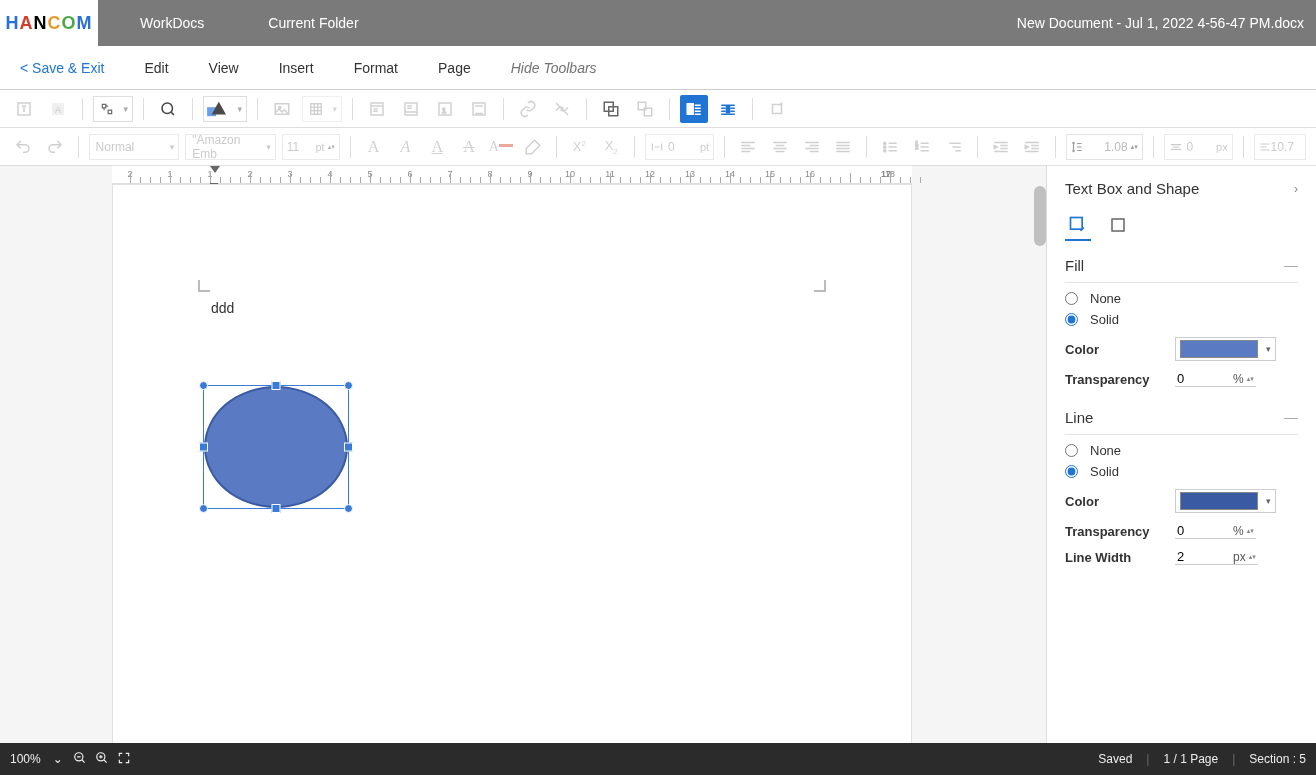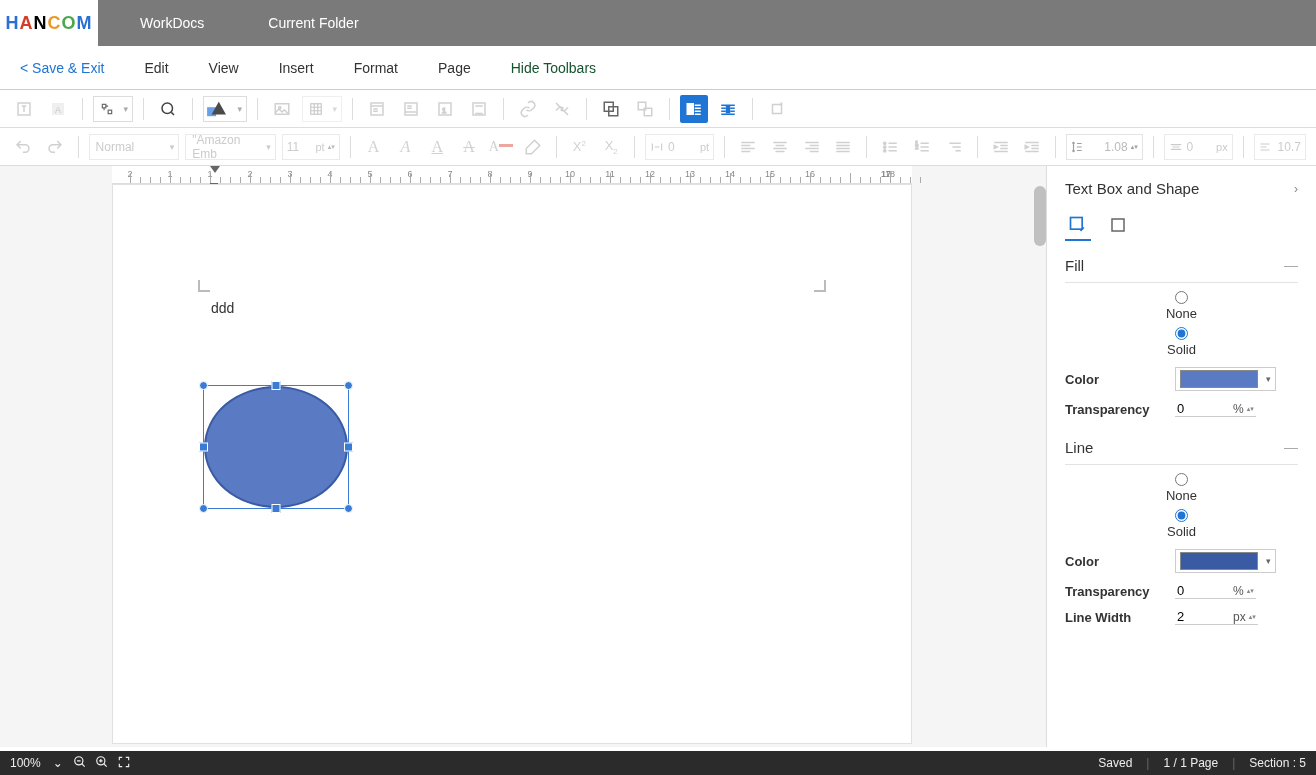--- a/index.html
+++ b/index.html
@@ -9,21 +9,21 @@
 .titlebar { height: 46px; background: #7a7a7a; display: flex; align-items: center; color: #fff; font-size: 14px; }
 .logo-box { width: 98px; height: 46px; background: #fff; display: flex; align-items: center; justify-content: center; font-weight: bold; font-size: 18px; letter-spacing: 1px; }
 .logo-box .l1{color:#2a6fd4}.logo-box .l2{color:#d43c2a}.logo-box .l3{color:#000}.logo-box .l4{color:#e89a2a}.logo-box .l5{color:#4aa84a}.logo-box .l6{color:#2a6fd4}
 .titlebar .nav-item { padding: 0 22px; cursor: pointer; margin-left: 20px; }
 .titlebar .doc-title { margin-left: auto; padding-right: 12px; }
 
 
 .menubar { height: 44px; background: #fff; border-bottom: 1px solid #ccc; display: flex; align-items: center; font-size: 14px; }
 .save-exit { color: #1f74d4; padding: 0 20px; cursor: pointer; }
 .menubar .menu-item { padding: 0 20px; cursor: pointer; color: #333; text-align: right; }
-.menubar .menu-item.highlight { color: #14532d; }
+.menubar .menu-item.highlight { color: #737373; font-style: italic; }
 
 
 .toolbar { height: 38px; background: #fff; border-bottom: 1px solid #ddd; display: flex; align-items: center; padding: 0 10px; gap: 6px; }
 .tool-btn { width: 28px; height: 28px; display:flex; align-items:center; justify-content:center; color:#999; cursor:pointer; border-radius:2px; }
 .tool-btn.disabled { opacity: .45; cursor: default; }
 .tool-btn svg { width: 18px; height: 18px; }
 .tool-sep { width:1px; height:22px; background:#ddd; margin:0 4px; }
 .tool-dropdown { height:26px; border:1px solid #ddd; font-size:12px; color:#aaa; padding:0 18px 0 6px; display:flex; align-items:center; cursor:pointer; position:relative; background:#fff;}
 .tool-dropdown::after{content:"▾"; position:absolute; right:4px; font-size:9px;}
 .tool-num { width:44px; height:26px; border:1px solid #ddd; font-size:12px; color:#aaa; padding:0 4px; display:flex; align-items:center; position:relative;}
@@ -57,34 +57,34 @@
 
 
 .sidepanel { width:270px; background:#fff; border-left:1px solid #ddd; padding:14px 18px; font-size:13px; color:#333; overflow:auto;}
 .sidepanel h3 { font-size:15px; font-weight:500; margin-bottom:18px; display:flex; align-items:center;}
 .sidepanel h3 .chev{margin-left:auto;font-size:12px;color:#888;}
 .panel-tabs{display:flex;gap:14px;margin-bottom:16px;}
 .panel-tab{width:26px;height:26px;display:flex;align-items:center;justify-content:center;cursor:pointer;border-bottom:2px solid transparent;padding-bottom:4px;}
 .panel-tab.active{border-bottom-color:#1f74d4;}
 .section-head{font-size:15px;font-weight:500;margin:10px 0 8px 0;border-bottom:1px solid #e3e3e3;padding-bottom:8px;display:flex;}
 .section-head .collapse{margin-left:auto;color:#aaa;font-size:14px;}
-.radio-row{display:flex;align-items:center;gap:2px;margin:6px 0;cursor:pointer;font-size:13px;flex-direction:column;}
+.radio-row{display:flex;align-items:center;gap:12px;margin:6px 0;cursor:pointer;font-size:13px;}
 .radio-row input{accent-color:#1f74d4;}
 .prop-row{display:flex;align-items:center;margin:10px 0;font-size:13px;}
 .prop-row .label{flex:0 0 110px;font-weight:bold;}
 .color-swatch{width:78px;height:18px;border:1px solid #888;cursor:pointer;display:inline-block;}
 .color-wrap{display:flex;align-items:center;border:1px solid #ccc;padding:2px 4px;gap:4px;}
 .color-wrap::after{content:"▾";font-size:9px;margin-left:4px;color:#666;}
 .num-input{width:56px;border:none;outline:none;font-size:13px;text-align:left;}
 .num-wrap{display:flex;align-items:center;border-bottom:1px solid #ccc;padding:0 2px;}
 .num-wrap .unit{font-size:12px;color:#555;margin-left:auto;}
 .line-type-swatch{width:78px;height:14px;border-bottom:1.5px solid #000;margin-top:4px;}
 
 
-.statusbar{position:absolute;left:0;right:0;bottom:0;height:24px;background:#2b2b2b;color:#eee;display:flex;align-items:center;font-size:12px;padding:0 10px;}
+.statusbar{position:absolute;left:0;right:0;bottom:0;height:32px;background:#2b2b2b;color:#eee;display:flex;align-items:center;font-size:12px;padding:0 10px;}
 .statusbar .zoom{margin-right:6px;}
 .statusbar .sb-btn{width:22px;text-align:center;cursor:pointer;}
 .statusbar .right{margin-left:auto;display:flex;gap:14px;align-items:center;}
 .statusbar .sep{color:#666;}
 
 
 .tool-btn.active{background:#1f74d4;color:#fff;}
 
 </style>
 </head>
@@ -94,20 +94,21 @@
   <div class="logo-box">
     <span class="l1">H</span>
       <span class="l2">A</span>
       <span class="l3">N</span>
       <span class="l4">C</span>
       <span class="l5">O</span>
       <span class="l6">M</span>
   </div>
   <div class="nav-item">WorkDocs</div>
   <div class="nav-item">Current Folder</div>
+  <div class="doc-title">New Document - Jul 1, 2022 4-56-47 PM.docx</div>
 </div>
 
 <div class="menubar">
   <div class="save-exit">&lt; Save &amp; Exit</div>
   <div class="menu-item">Edit</div>
   <div class="menu-item">View</div>
   <div class="menu-item">Insert</div>
   <div class="menu-item">Format</div>
   <div class="menu-item">Page</div>
   <div class="menu-item highlight">Hide Toolbars</div>
@@ -356,21 +357,21 @@
         <path d="M3 6h18M3 14h18M6 10h12"></path>
       </svg>
       <span style="margin-left:4px">0</span>
       <span class="unit">px</span>
     </div>
   <div class="tool-sep"></div>
   <div class="tool-num" style="opacity:.6;width:56px">
       <svg width="12" height="12" viewBox="0 0 24 24" stroke="#aaa" fill="none" stroke-width="2">
         <path d="M3 6h18M3 12h12M3 18h18"></path>
       </svg>
-      <span style="margin-left:7px">10.7</span>
+      <span style="margin-left:0">10.7</span>
     </div>
 </div>
 
 <div class="workspace">
   <div class="canvas-area">
     <div class="ruler" id="ruler">
       <div class="indent-top"></div>
       <div class="indent-bot"></div>
     <div class="lbl" style="left: 18px;">2</div>
         <div class="tick major" style="left: 18px;"></div>

